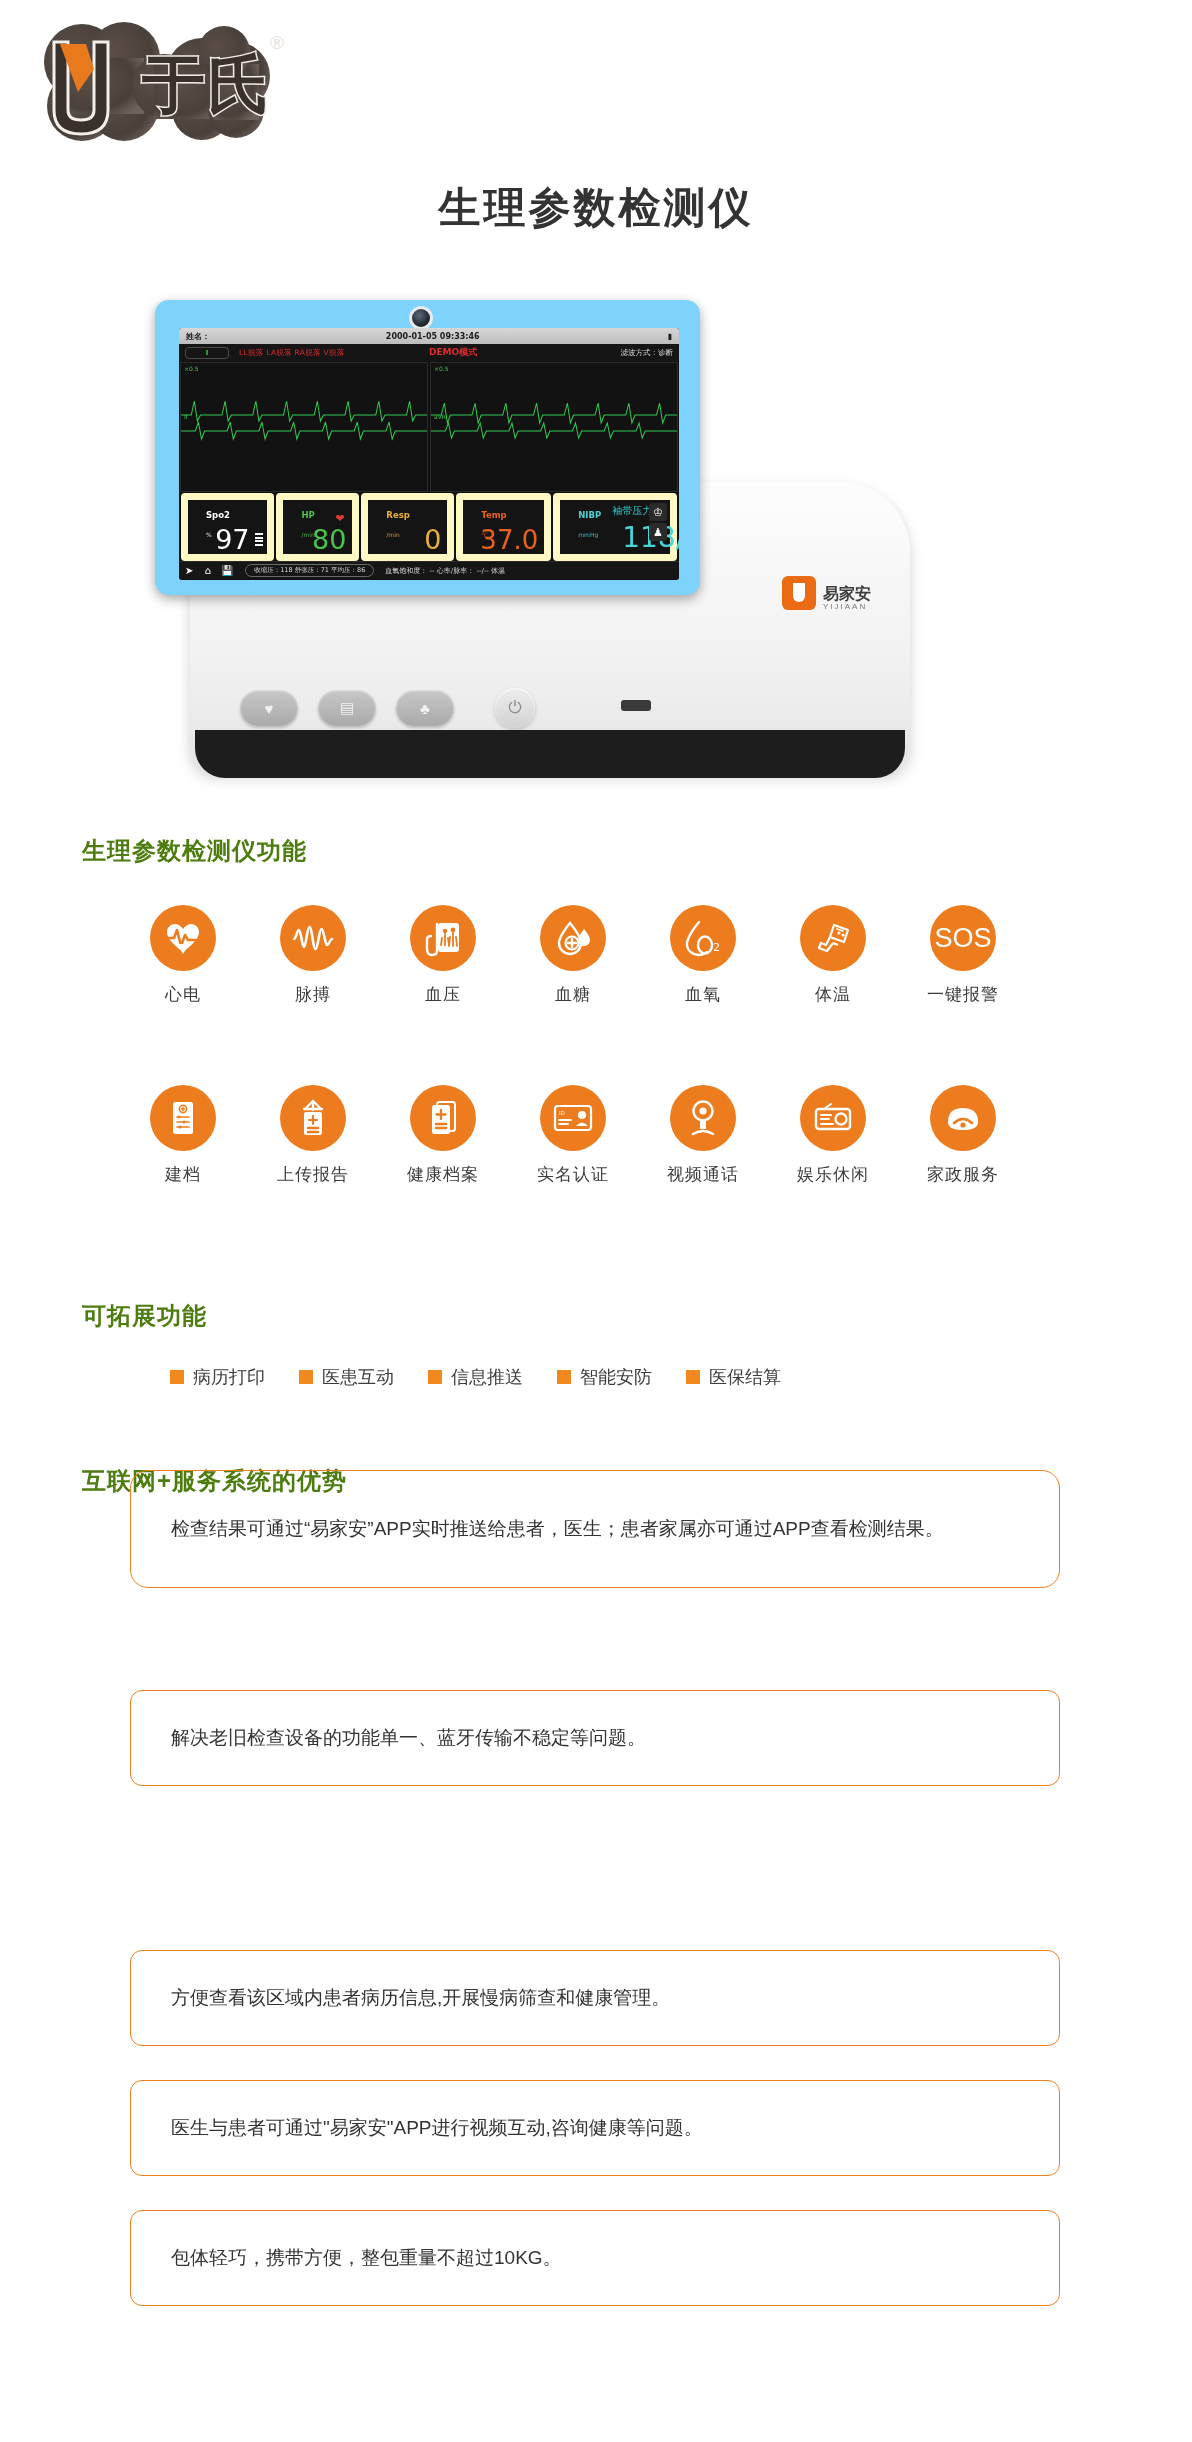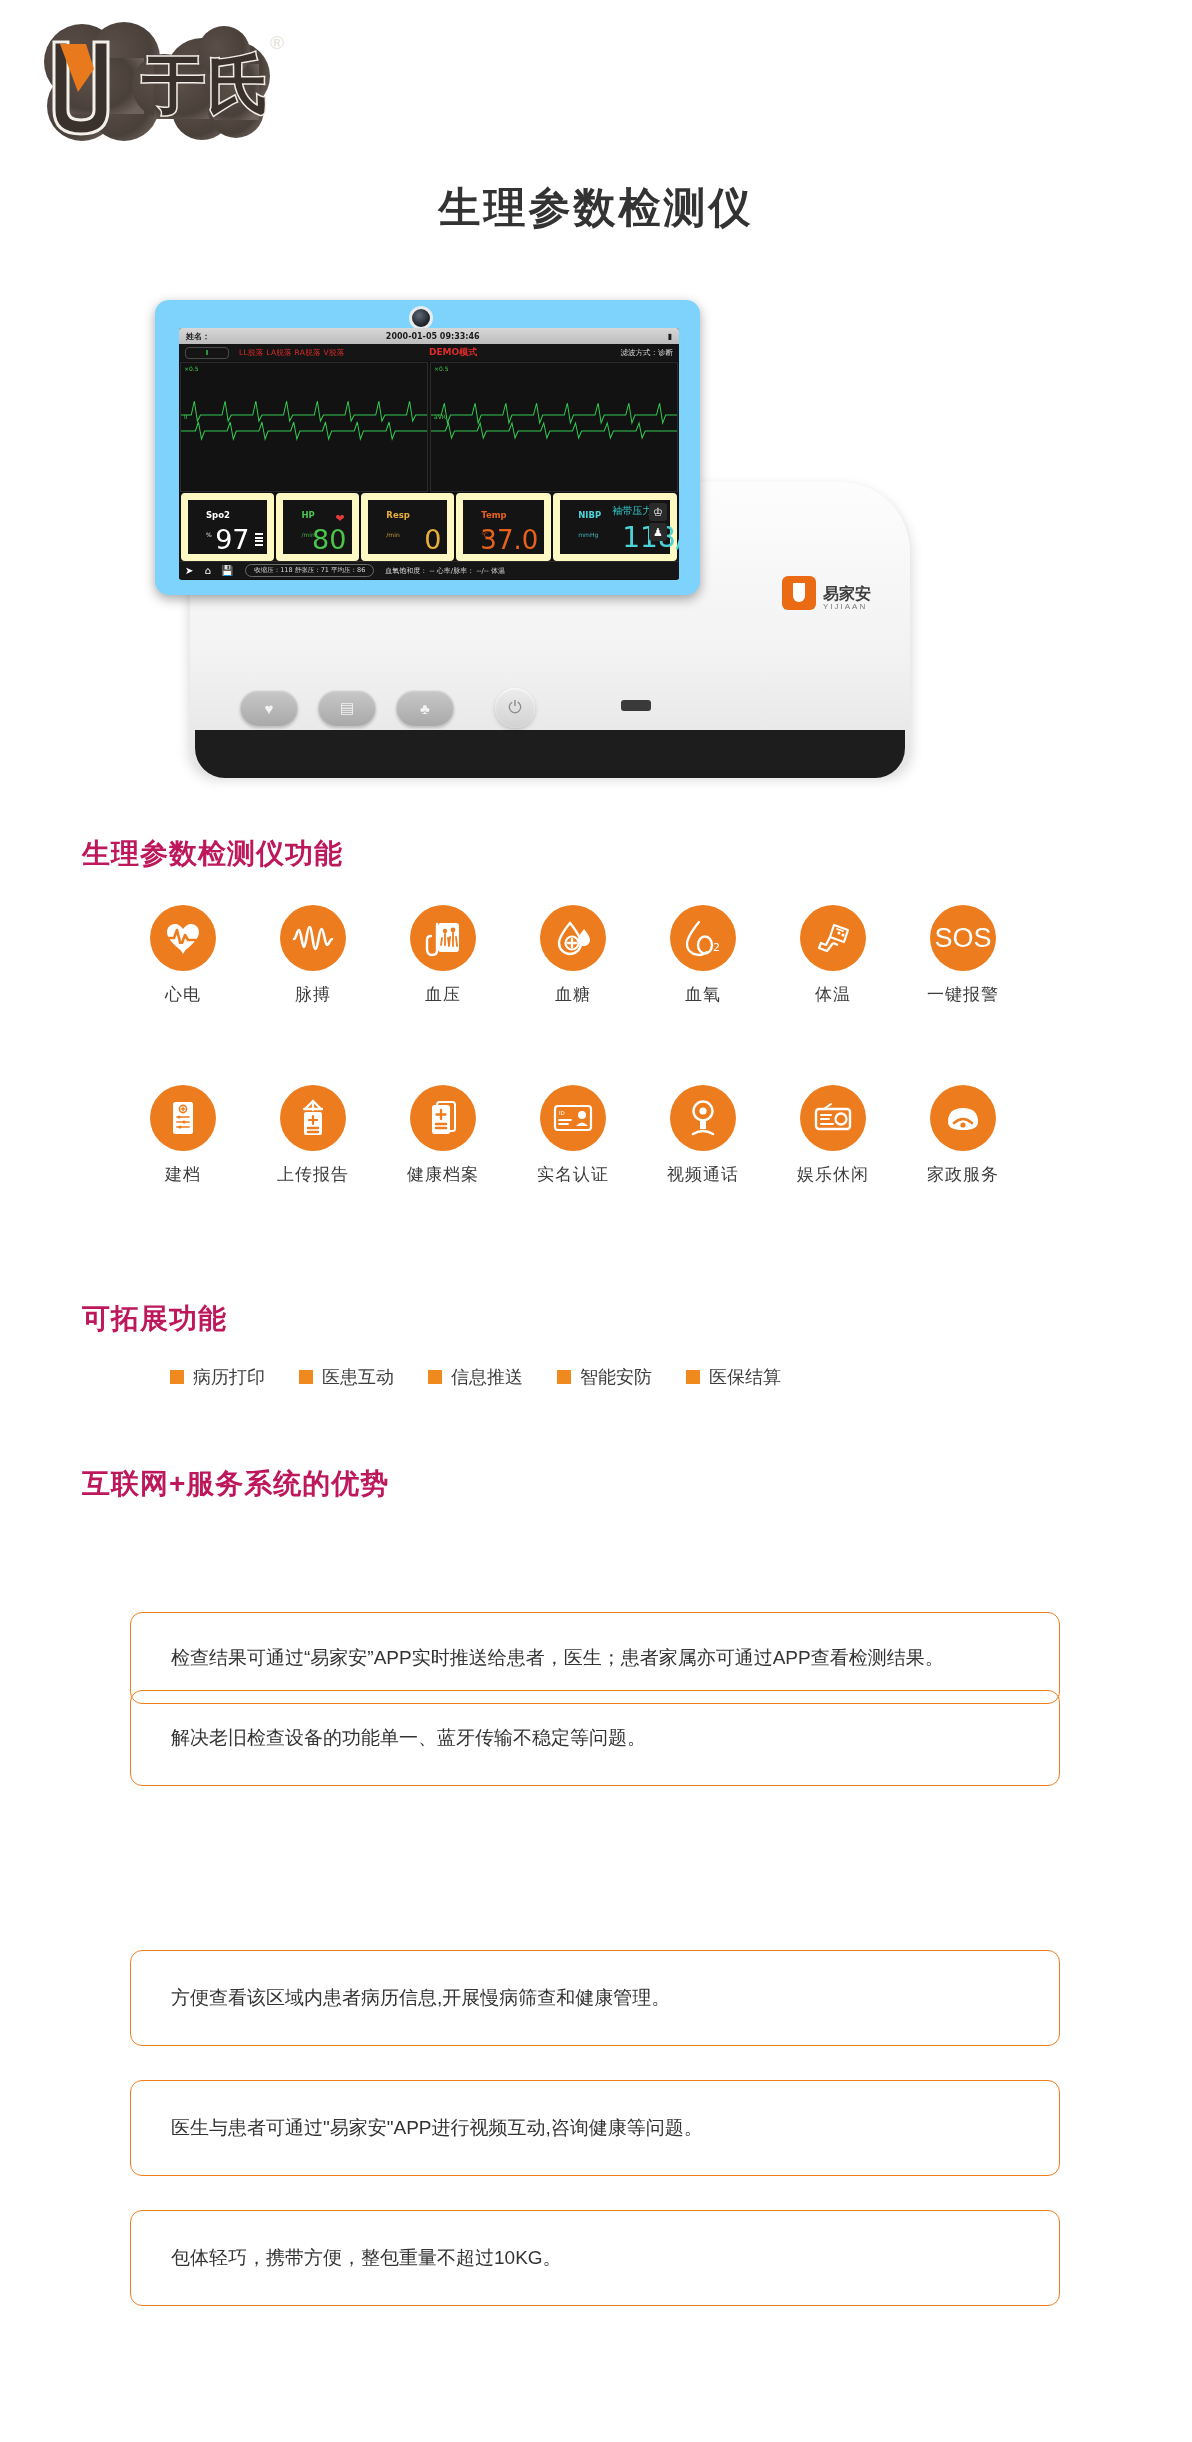--- a/index.html
+++ b/index.html
@@ -219,21 +219,21 @@
     display:flex;align-items:center;justify-content:center;color:#8a8a8a;font-size:17px;
   }
   .slot{
     position:absolute; left:466px; top:400px;
     width:30px;height:11px;background:#3a3a3a;border-radius:3px;
   }
 
   
   .sec-h {
     position:absolute;
-    font-size:28px; font-weight:700; color:#be185d;
+    font-size:24px; font-weight:700; color:#4d7c0f;
     letter-spacing:1px;
   }
 
   
   .icon-row {
     position:absolute;
     display:flex;
     justify-content:space-between;
     width: 890px;
     left: 128px;
@@ -626,21 +626,21 @@
       <span>智能安防</span>
     </span>
     <span class="tag">
       <i class="tag-sq"></i>
       <span>医保结算</span>
     </span>
   </div>
 
   <div class="sec-h" style="left:82px; top:1465px;">互联网+服务系统的优势</div>
 
-  <div class="adv-box" style="top:1612px; height:92px;">
+  <div class="adv-box" style="top:1470px; height:118px;border-radius:18px;">
     <span>检查结果可通过“易家安”APP实时推送给患者，医生；患者家属亦可通过APP查看检测结果。</span>
   </div>
   <div class="adv-box" style="top:1690px; height:96px;">
     <span>解决老旧检查设备的功能单一、蓝牙传输不稳定等问题。</span>
   </div>
   <div class="adv-box" style="top:1950px; height:96px;">
     <span>方便查看该区域内患者病历信息,开展慢病筛查和健康管理。</span>
   </div>
   <div class="adv-box" style="top:2080px; height:96px;">
     <span>医生与患者可通过"易家安"APP进行视频互动,咨询健康等问题。</span>

